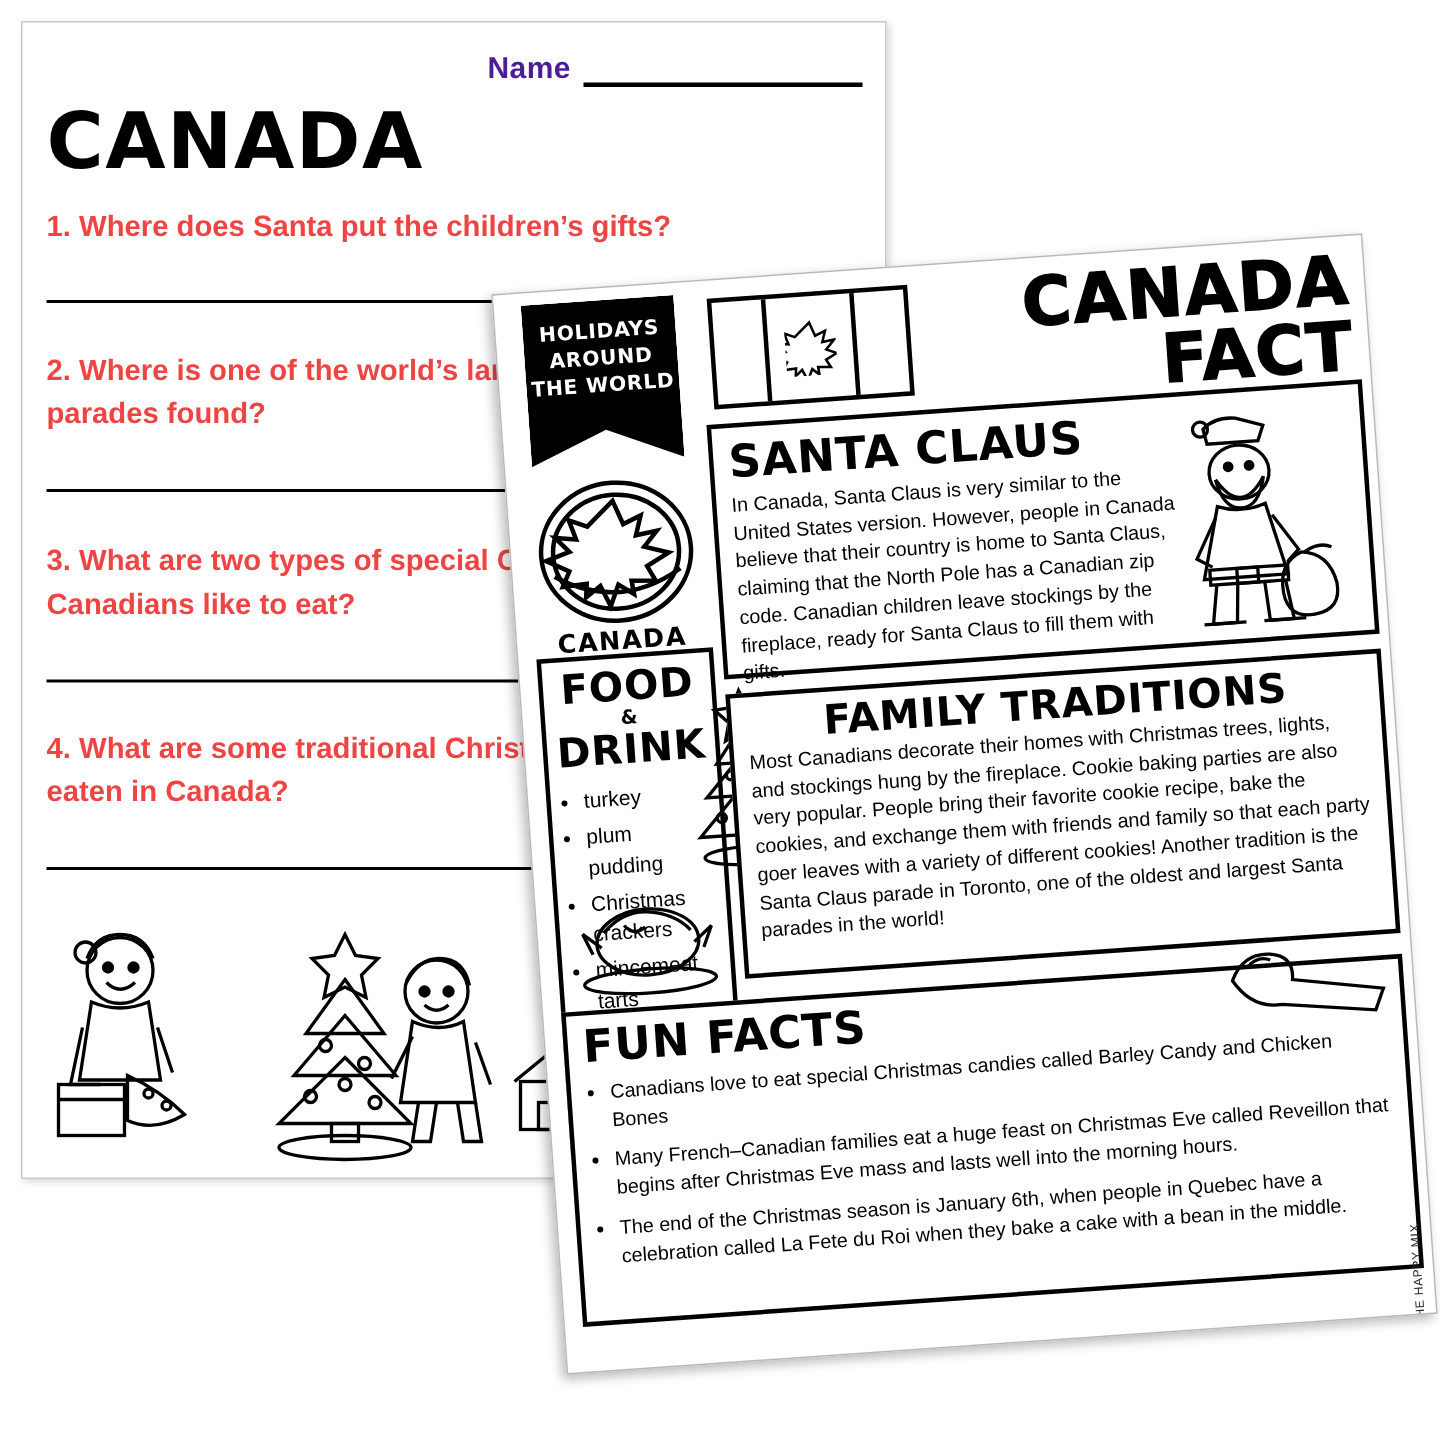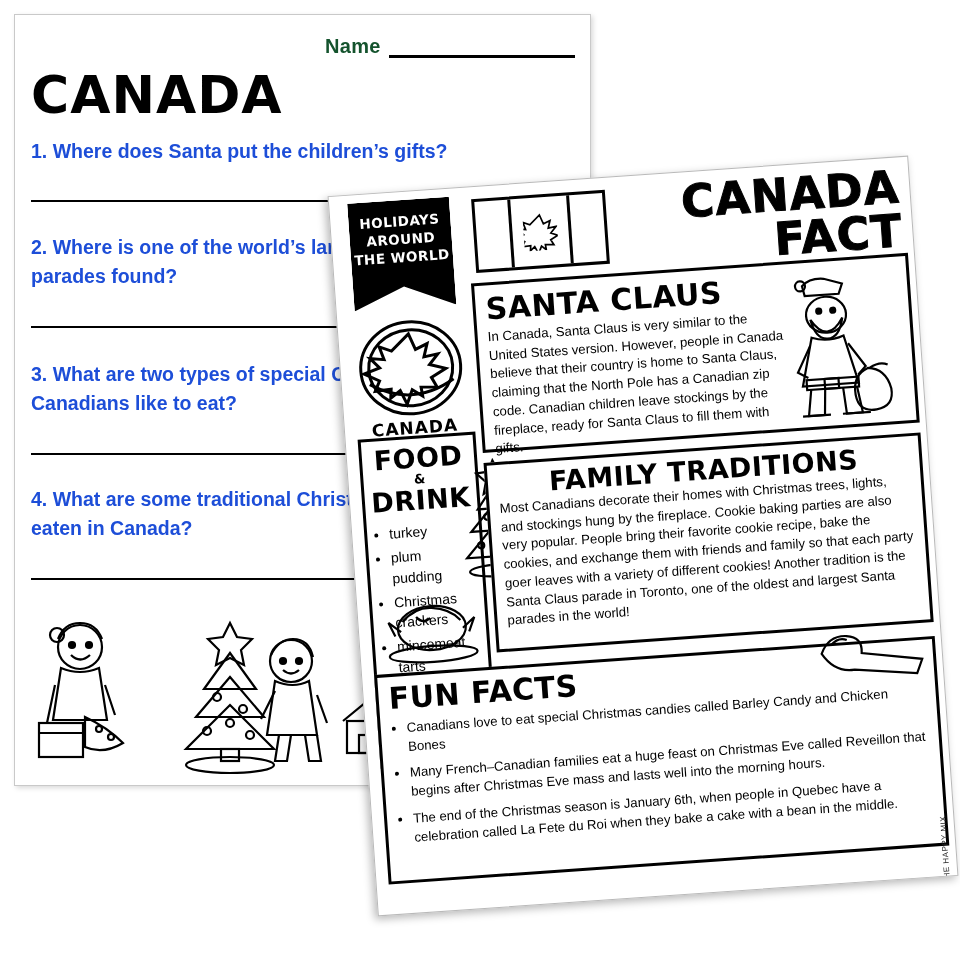--- a/index.html
+++ b/index.html
@@ -32,21 +32,21 @@
     left: 310px;
     top: 20px;
     width: 250px;
     display: flex;
     align-items: flex-end;
     gap: 8px;
   }
   .name-label {
     font-weight: bold;
     font-size: 20px;
-    color: #14532d;
+    color: #4c1d95;
     letter-spacing: .3px;
   }
   .name-line {
     flex: 1;
     border-bottom: 3px solid #000;
     height: 20px;
   }
   .ws-title {
     position: absolute;
     left: 16px;
@@ -54,21 +54,21 @@
     font-size: 52px;
     font-weight: bold;
     letter-spacing: 1px;
     color: #000;
     font-family: "DejaVu Sans", sans-serif;
   }
   .q-block { position: absolute; left: 16px; width: 540px; }
   .q-text {
     font-size: 19.5px;
     font-weight: bold;
-    color: #1d4ed8;
+    color: #ef4444;
     line-height: 1.5;
   }
   .answer-line {
     margin-top: 34px;
     border-bottom: 2.5px solid #000;
     width: 540px;
   }
   .q1 { top: 122px; }
   .q2 { top: 218px; }
   .q3 { top: 345px; }

